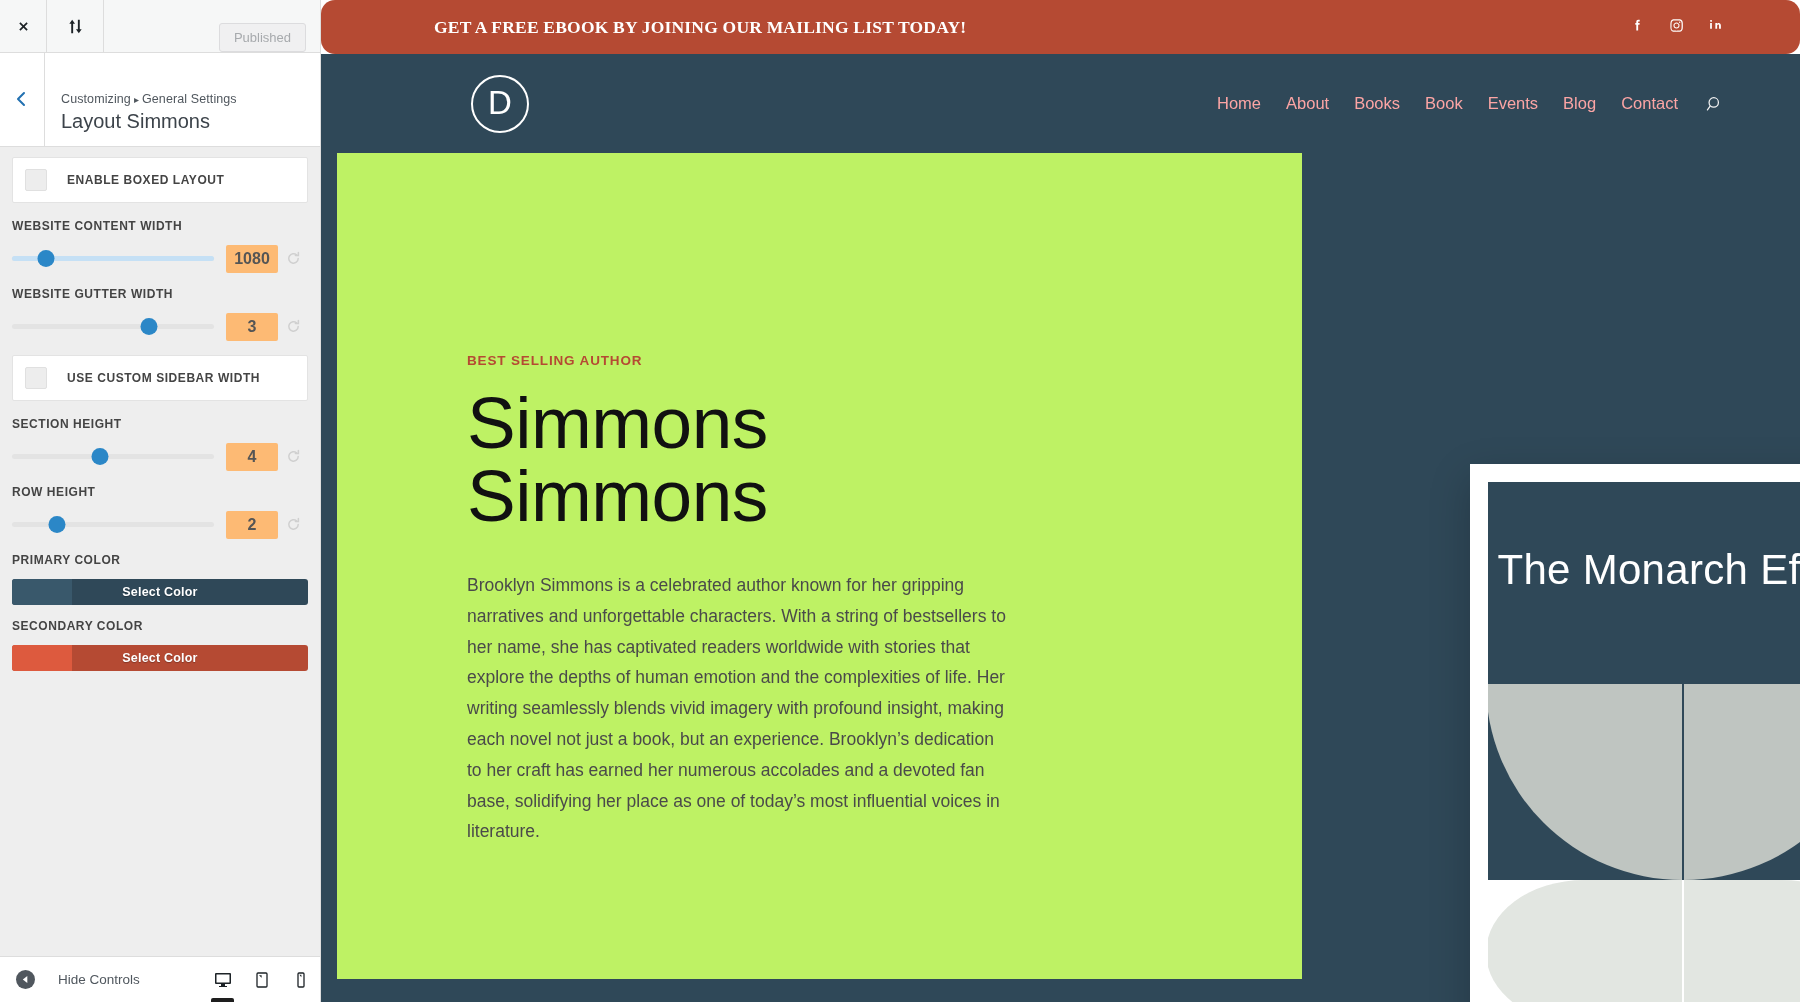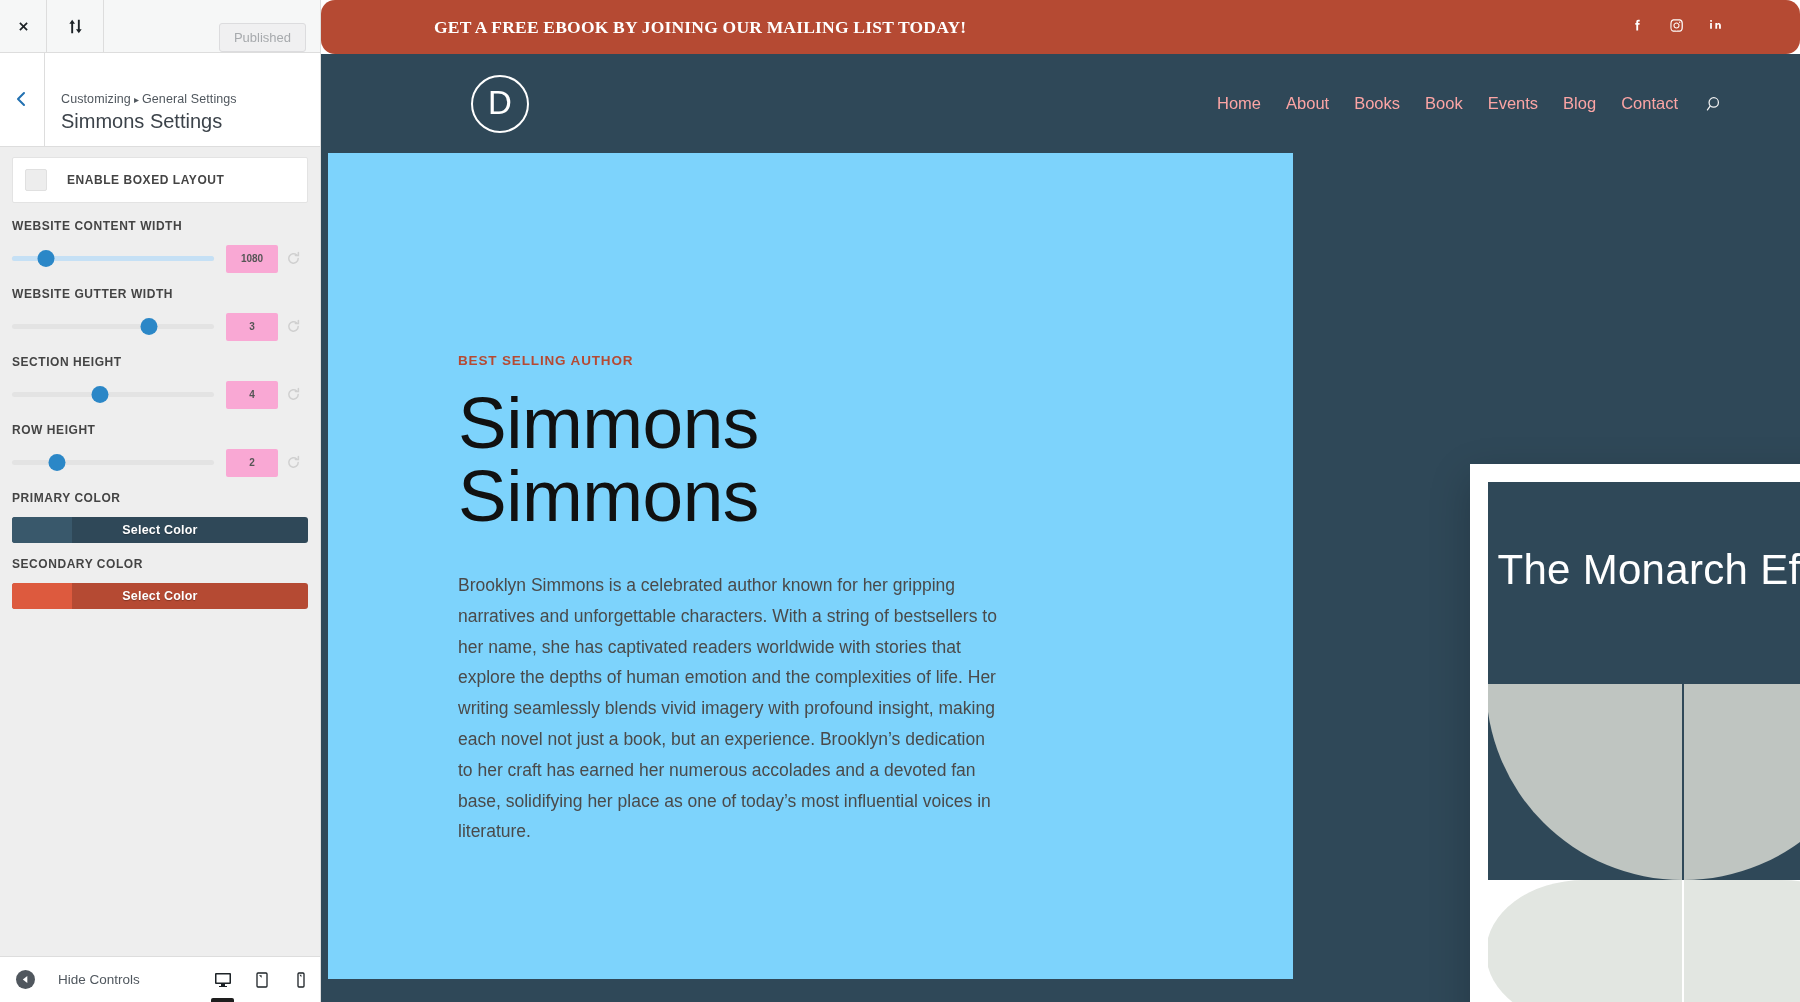--- a/index.html
+++ b/index.html
@@ -75,22 +75,22 @@
   }
   .slider-row { display: flex; align-items: center; gap: 0; }
   .slider-wrap { flex: 1; position: relative; height: 20px; display: flex; align-items: center; padding-right: 12px; }
   .track { position: absolute; left: 0; right: 12px; height: 5px; background: #e3e3e3; border-radius: 3px; }
   .track-fill { position: absolute; left: 0; height: 5px; background: #c5e0f5; border-radius: 3px; }
   .knob {
     position: absolute; width: 17px; height: 17px; border-radius: 50%;
     background: #2b87c7; cursor: pointer; transform: translateX(-50%);
   }
   .num-box {
-    width: 52px; height: 28px; background: #f9a8d4; border: none; border-radius: 2px;
-    text-align: left; font-size: 10px; font-weight: bold; color: #555;
+    width: 52px; height: 28px; background: #fdba74; border: none; border-radius: 2px;
+    text-align: left; font-size: 16px; font-weight: bold; color: #555;
     font-family: "Liberation Sans", sans-serif; flex: 0 0 52px;
     display: flex; align-items: center; justify-content: center;
   }
   .reset-btn {
     width: 30px; display: flex; align-items: center; justify-content: center;
     cursor: pointer; flex: 0 0 30px;
   }
   .reset-btn svg { width: 15px; height: 15px; }
 
   .color-btn {
@@ -152,21 +152,21 @@
   .logo-d span { color: #fff; font-size: 33px; font-weight: 300; line-height: 1; margin-top: -2px; font-family: "Liberation Sans", sans-serif; }
   .navmenu { position: absolute; right: 76px; display: flex; align-items: center; gap: 25px; }
   .navmenu a { color: #fca5a5; font-size: 16.5px; text-decoration: none; cursor: pointer; }
   .navsearch { cursor: pointer; display: flex; align-items: center; margin-left: 3px; }
   .navsearch svg { width: 18px; height: 18px; stroke: #f2f2f2; fill: none; stroke-width: 1.4; }
 
   .hero {
     position: relative; width: 100%; height: 849px; background: #2f4858;
   }
   .hero-card {
-    position: absolute; left: 7px; top: 0; width: 965px; height: 826px; background: #7dd3fc;
+    position: absolute; left: 16px; top: 0; width: 965px; height: 826px; background: #bef264;
   }
   .hero-inner { position: absolute; left: 130px; top: 200px; width: 545px; }
   .eyebrow {
     color: #b54a33; font-size: 13.5px; font-weight: bold;
     letter-spacing: .85px; text-transform: uppercase; margin-bottom: 18px;
   }
   .hero-h1 {
     font-size: 73px; line-height: 1.0; color: #111; font-weight: 400;
     letter-spacing: -.5px; margin-bottom: 38px;
   }
@@ -225,21 +225,21 @@
     <div class="cz-header">
       <div class="cz-back">
         <svg viewBox="0 0 14 16" fill="none" stroke="#2271b1" stroke-width="2" stroke-linecap="round" stroke-linejoin="round">
             <polyline points="9,2 3,8 9,14"></polyline>
           </svg>
       </div>
       <div class="cz-titles">
         <div class="cz-crumb">
           <span>Customizing</span><span class="sep">▸</span><span>General Settings</span>
         </div>
-        <div class="cz-title">Simmons Settings</div>
+        <div class="cz-title">Layout Simmons</div>
       </div>
     </div>
 
     <div class="cz-body">
       <div class="cz-scroll" id="controls-list">
           <div class="ctl-check">
             <span class="box"></span>
             <span class="lbl">ENABLE BOXED LAYOUT</span>
           </div>
           <div class="ctl">
@@ -268,20 +268,24 @@
                 <div class="knob" style="left:64%"></div>
               </div>
               <div class="num-box">3</div>
               <div class="reset-btn">
                 <svg viewBox="0 0 16 16" fill="none" stroke="#d0d0d0" stroke-width="1.6" stroke-linecap="round">
                   <path d="M13 8a5 5 0 11-1.6-3.7"></path>
                   <polyline points="13.2,1.6 13.2,4.8 10,4.8"></polyline>
                 </svg>
               </div>
             </div>
+          </div>
+          <div class="ctl-check">
+            <span class="box"></span>
+            <span class="lbl">USE CUSTOM SIDEBAR WIDTH</span>
           </div>
           <div class="ctl">
             <div class="ctl-label">SECTION HEIGHT</div>
             <div class="slider-row">
               <div class="slider-wrap">
                 <div class="track"></div>
                 <div class="knob" style="left:41%"></div>
               </div>
               <div class="num-box">4</div>
               <div class="reset-btn">

